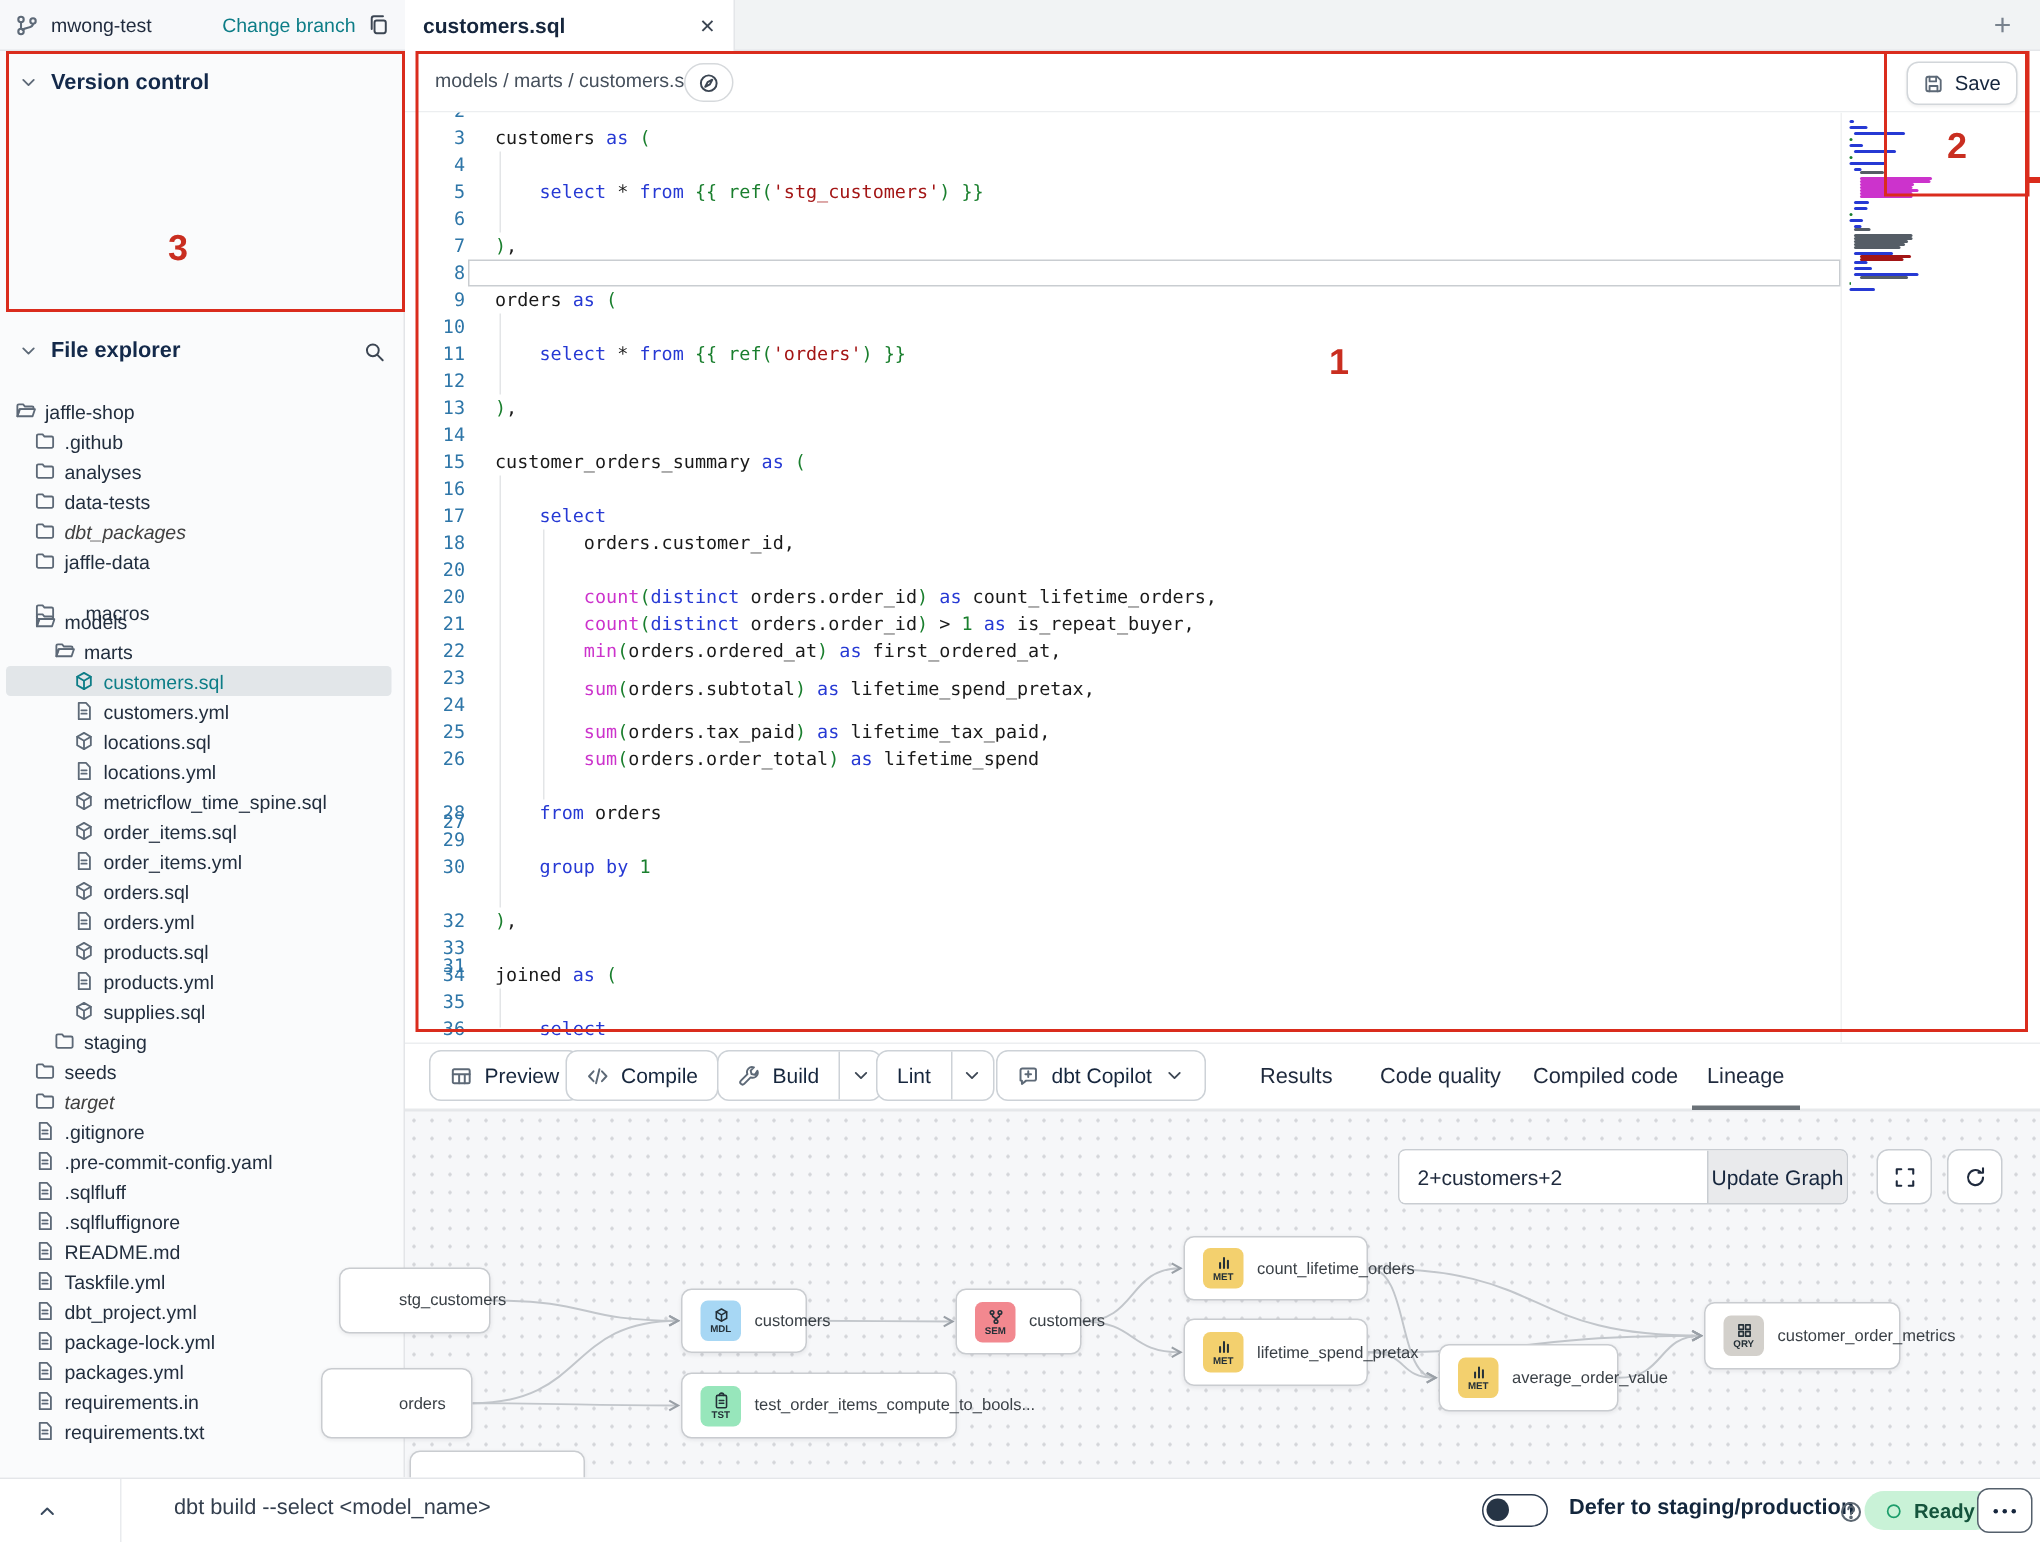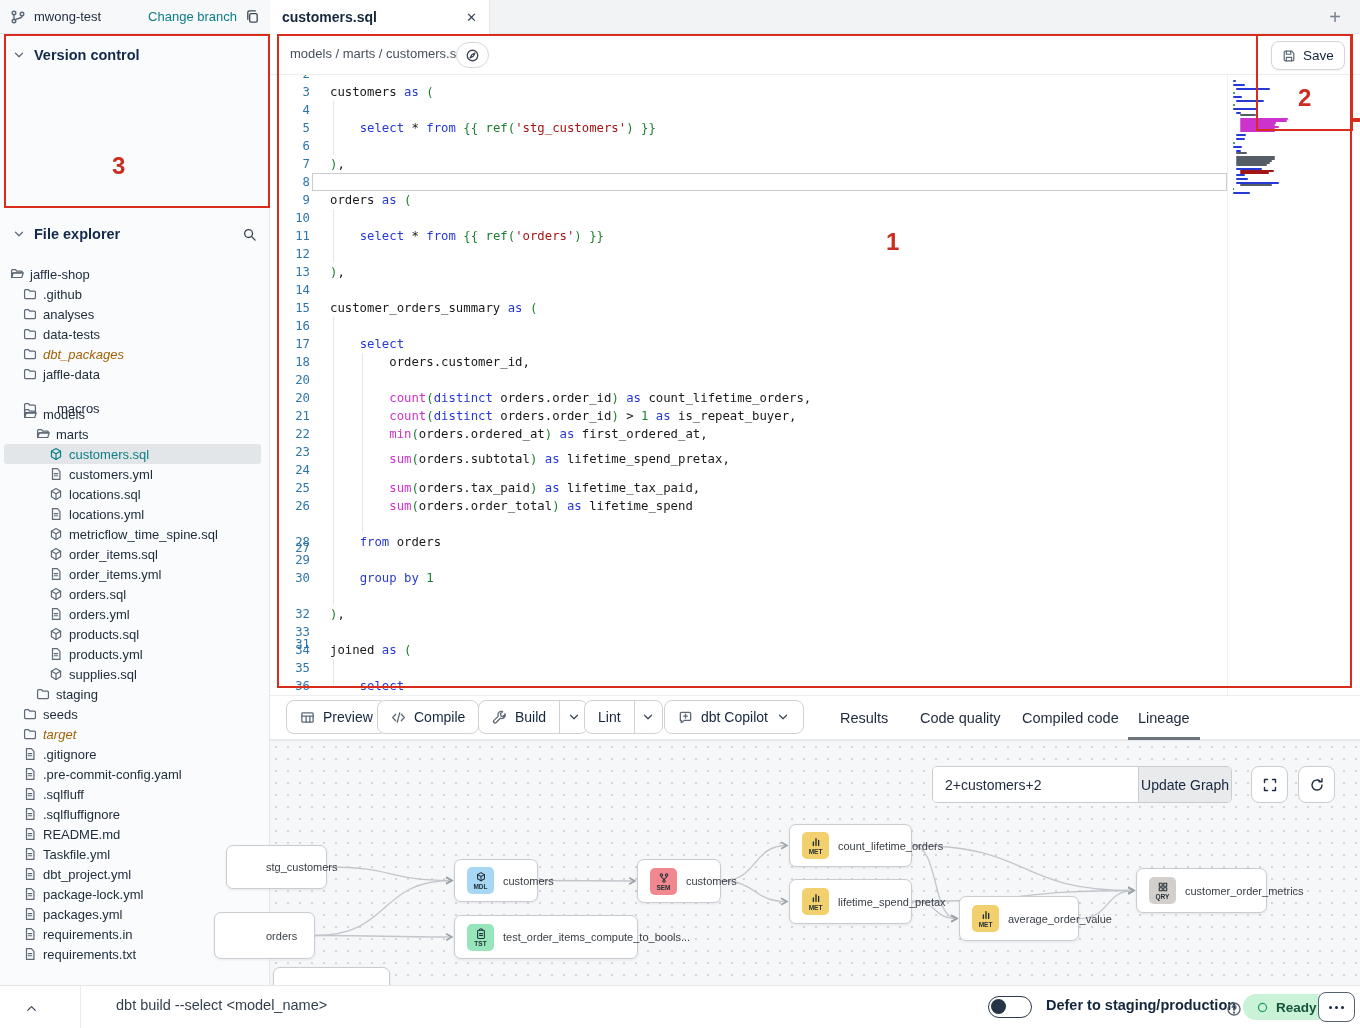--- a/index.html
+++ b/index.html
@@ -32,21 +32,21 @@
   .hdr-spacer { flex:1; }
   .pr-button { position:absolute; left:14px; top:52px; width:242px; height:40px; background:#abe4c3;
     border:1px solid #54b983; border-radius:5px; display:flex; align-items:stretch; cursor:pointer; }
   .pr-main { flex:1; display:flex; align-items:center; gap:9px; padding:0 10px; color:#10322a; }
   .pr-label { font-size:13px; color:#113331; white-space:nowrap; overflow:hidden; }
   .pr-split { width:32px; border-left:1px solid #54b983; display:flex; align-items:center; justify-content:center; color:#113331; }
   #file-tree { position:absolute; left:0; top:230px; right:0; }
   .tree-row { position:absolute; left:4px; right:8px; height:20px; display:flex; align-items:center; gap:6px;
     font-size:13px; color:#222e3e; border-radius:3px; cursor:pointer; }
   .tree-row.sel { background:#e2e6e9; color:#0d7d87; }
-  .tree-row.ital { font-style:italic; color:#a16207; }
+  .tree-row.ital { font-style:italic; color:#404040; }
   .tree-ic { color:#5d6977; display:flex; }
   .tree-row.sel .tree-ic { color:#0d7d87; }
 
   
   .breadcrumb-bar { left:270px; top:34px; width:1090px; height:41px; background:#fff; border-bottom:1px solid #eceef0; }
   .breadcrumb { position:absolute; left:20px; top:12px; font-size:13px; color:#46505c; }
   .compass-btn { position:absolute; left:186px; top:8px; width:33px; height:26px; border:1px solid #d6d9dc;
     border-radius:13px; display:flex; align-items:center; justify-content:center; color:#3c4653; background:#fff; cursor:pointer; }
   .save-btn { position:absolute; left:1001px; top:7px; width:74px; height:29px; border:1px solid #d2d6da;
     border-radius:8px; background:#fff; display:flex; align-items:center; justify-content:center; gap:7px;

